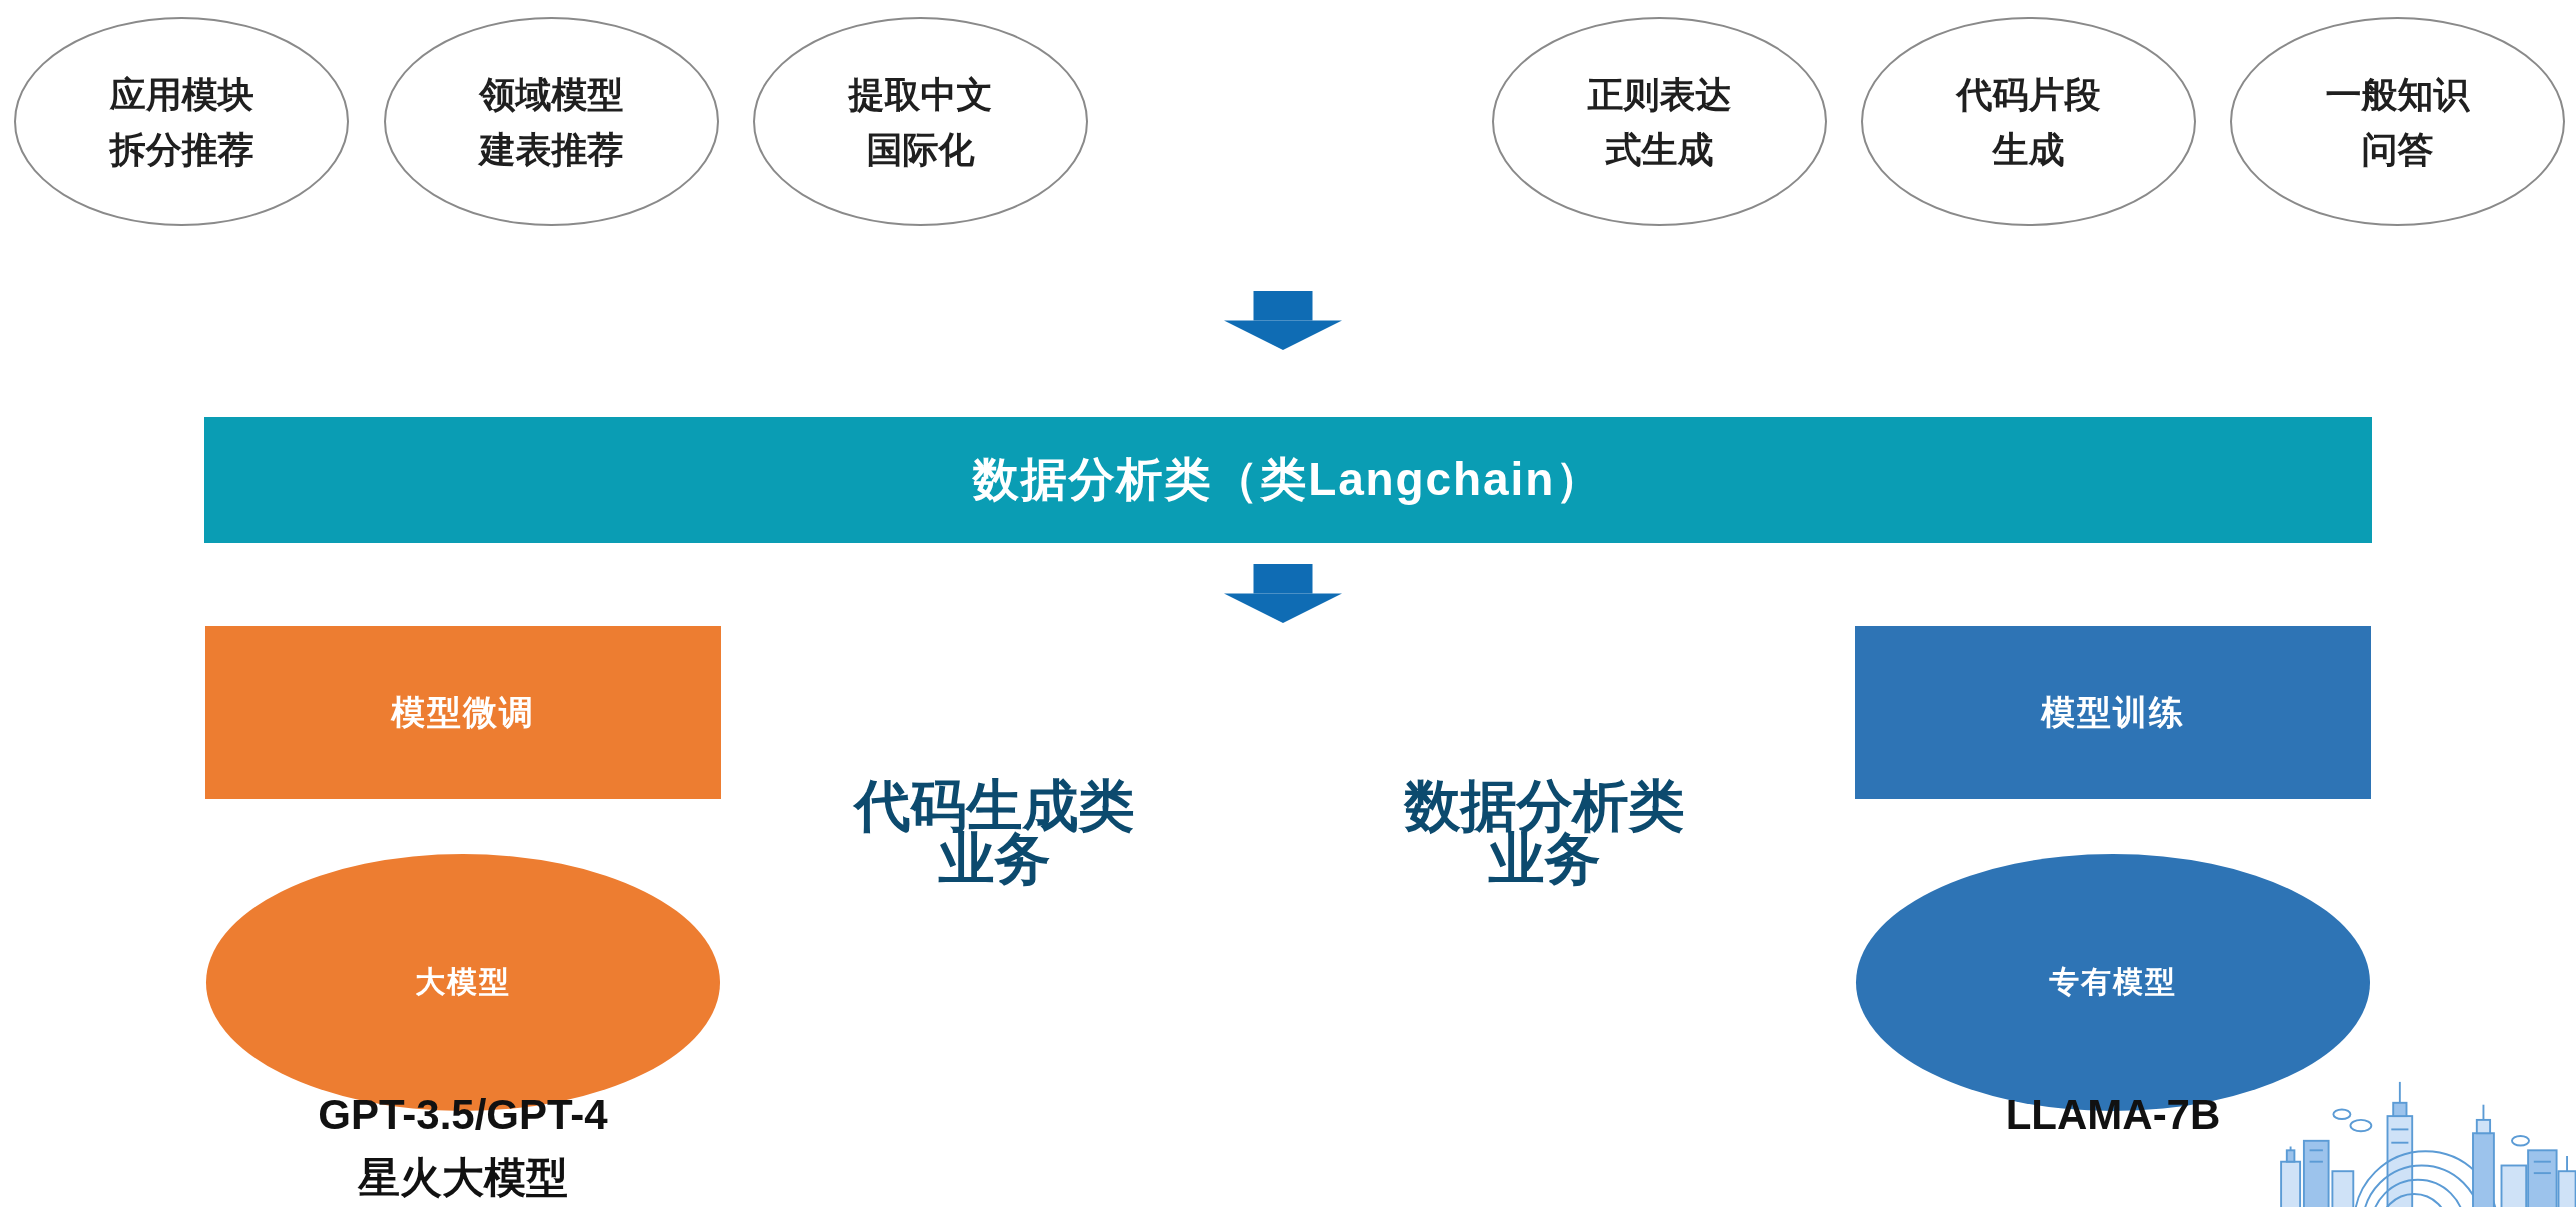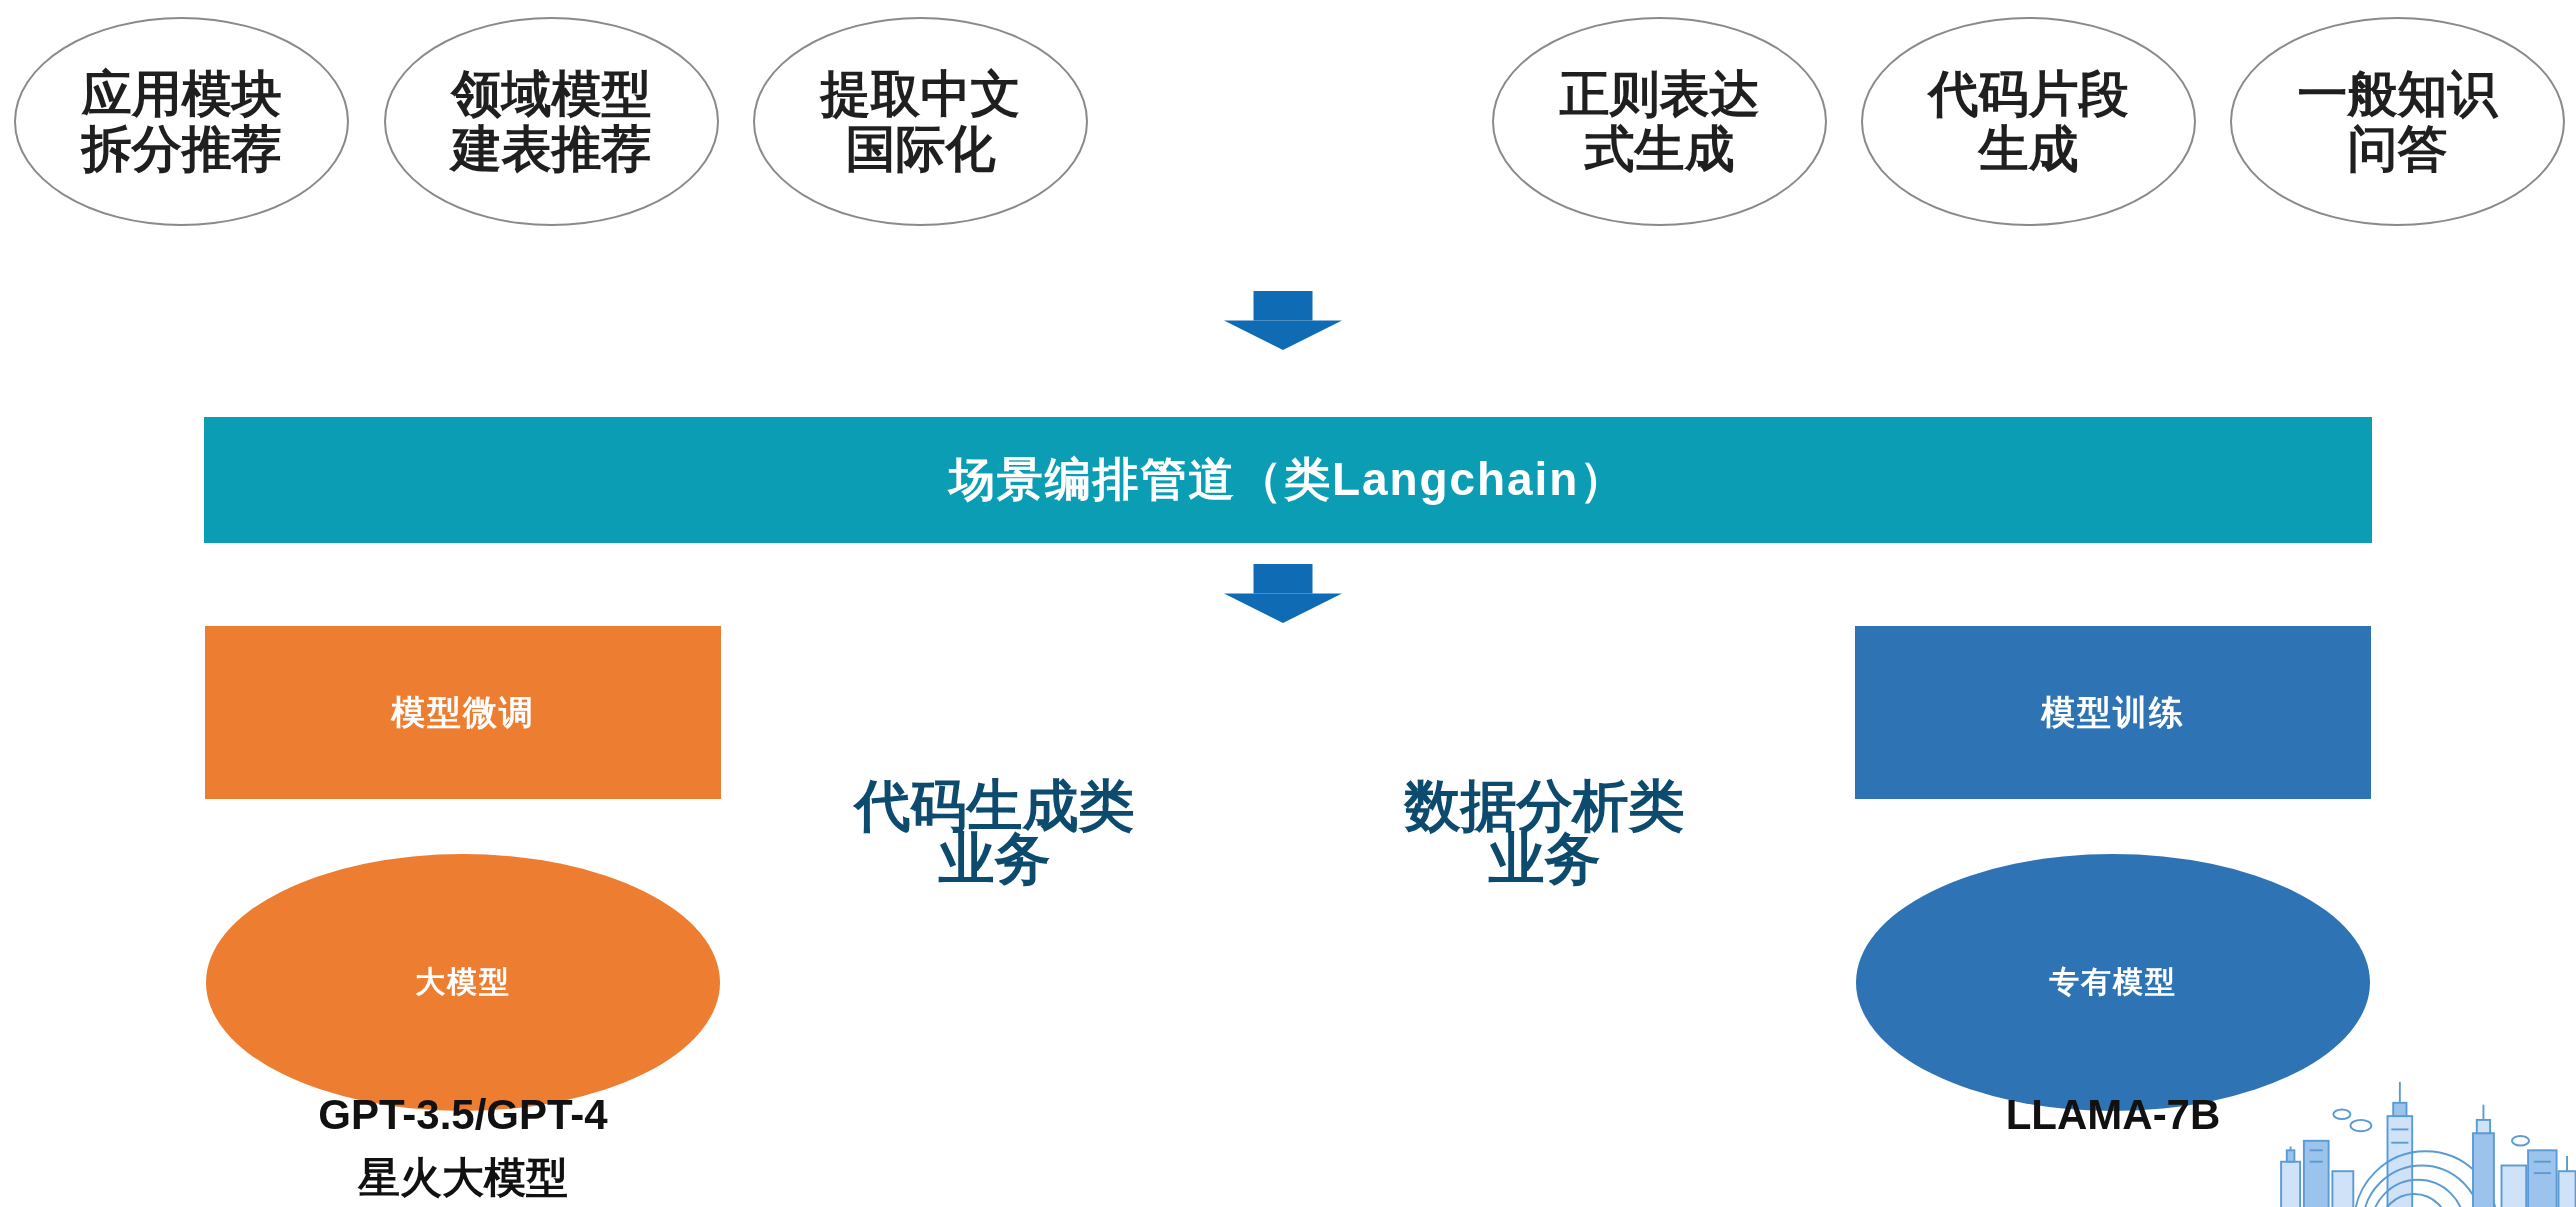--- a/index.html
+++ b/index.html
@@ -5,21 +5,21 @@
   html,body{margin:0;padding:0;background:#ffffff;}
   .canvas{
     position:relative;width:2576px;height:1207px;background:#ffffff;overflow:hidden;
     font-family:"Liberation Sans","DejaVu Sans",sans-serif;
   }
   
   .cap-ellipse{
     position:absolute;top:17px;width:335px;height:209px;box-sizing:border-box;
     border:2.9px solid #8A8A8A;border-radius:50%;background:#ffffff;
     display:flex;flex-direction:column;align-items:center;justify-content:center;
-    text-align:center;color:#1F1F1F;font-weight:700;font-size:50px;line-height:55px;
+    text-align:center;color:#1F1F1F;font-weight:700;font-size:36px;line-height:55px;
   }
   
   .down-arrow{position:absolute;left:1224px;width:118px;height:59px;}
   .down-arrow.a1{top:291px;}
   .down-arrow.a2{top:564px;}
   
   .pipeline-bar{
     position:absolute;left:204px;top:417px;width:2168px;height:126px;background:#0A9DB4;
     display:flex;align-items:center;justify-content:center;
     color:#ffffff;font-size:46px;font-weight:700;letter-spacing:1.9px;
@@ -86,21 +86,21 @@
     <span>一般知识</span>
     <span>问答</span>
   </div>
 
   <svg class="down-arrow a1" viewBox="0 0 124 62" aria-hidden="true">
     <rect x="31" y="0" width="62" height="31" fill="#0F6CB4"></rect>
     <polygon points="0,31 124,31 62,62" fill="#0F6CB4"></polygon>
   </svg>
 
   <div class="pipeline-bar">
-    <span>场景编排管道（类Langchain）</span>
+    <span>数据分析类（类Langchain）</span>
   </div>
 
   <svg class="down-arrow a2" viewBox="0 0 124 62" aria-hidden="true">
     <rect x="31" y="0" width="62" height="31" fill="#0F6CB4"></rect>
     <polygon points="0,31 124,31 62,62" fill="#0F6CB4"></polygon>
   </svg>
 
   <div class="col-box left">
     <span>模型微调</span>
   </div>

